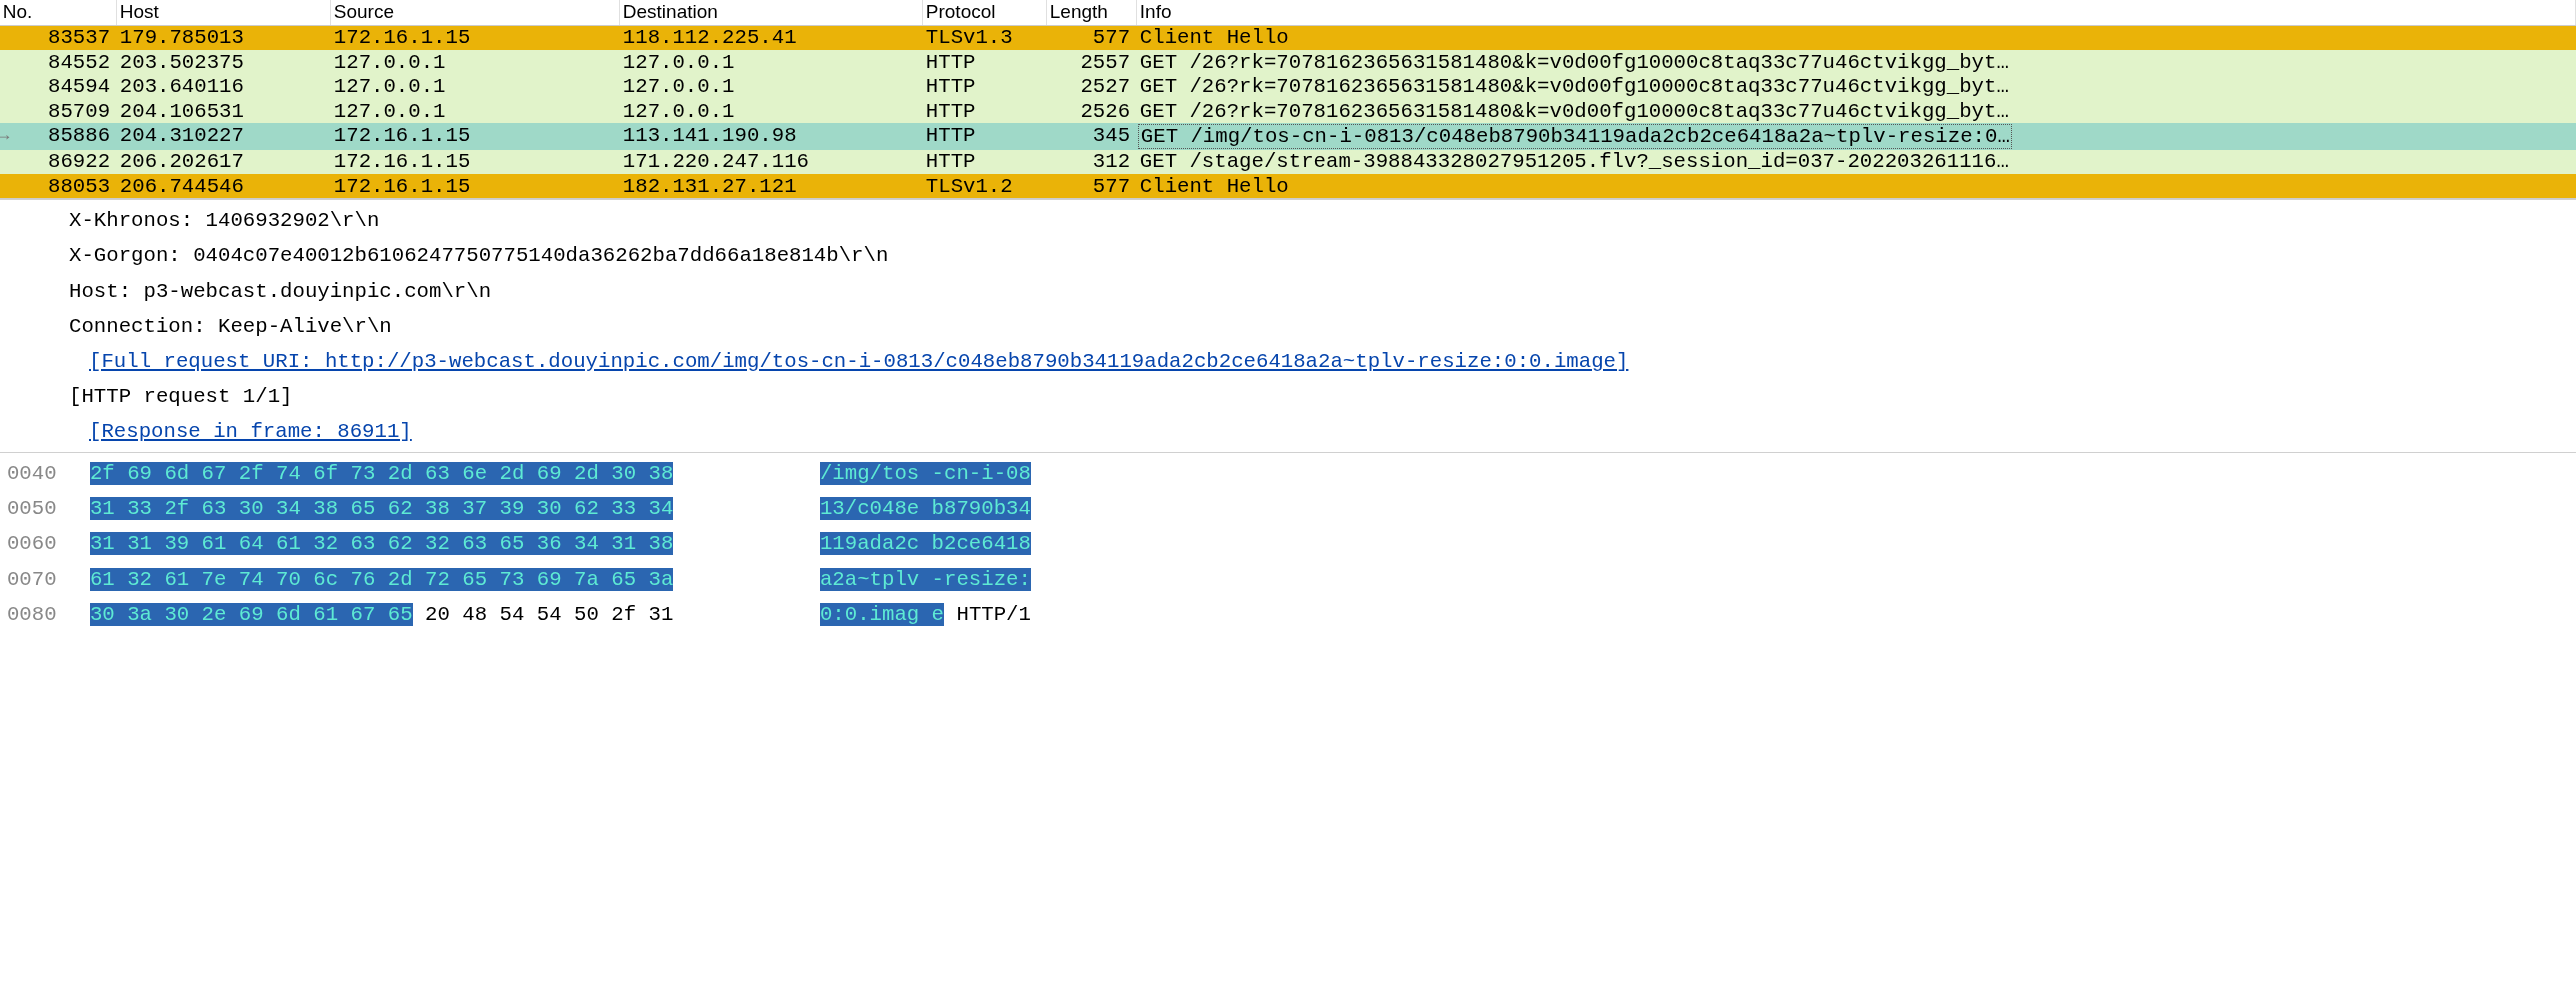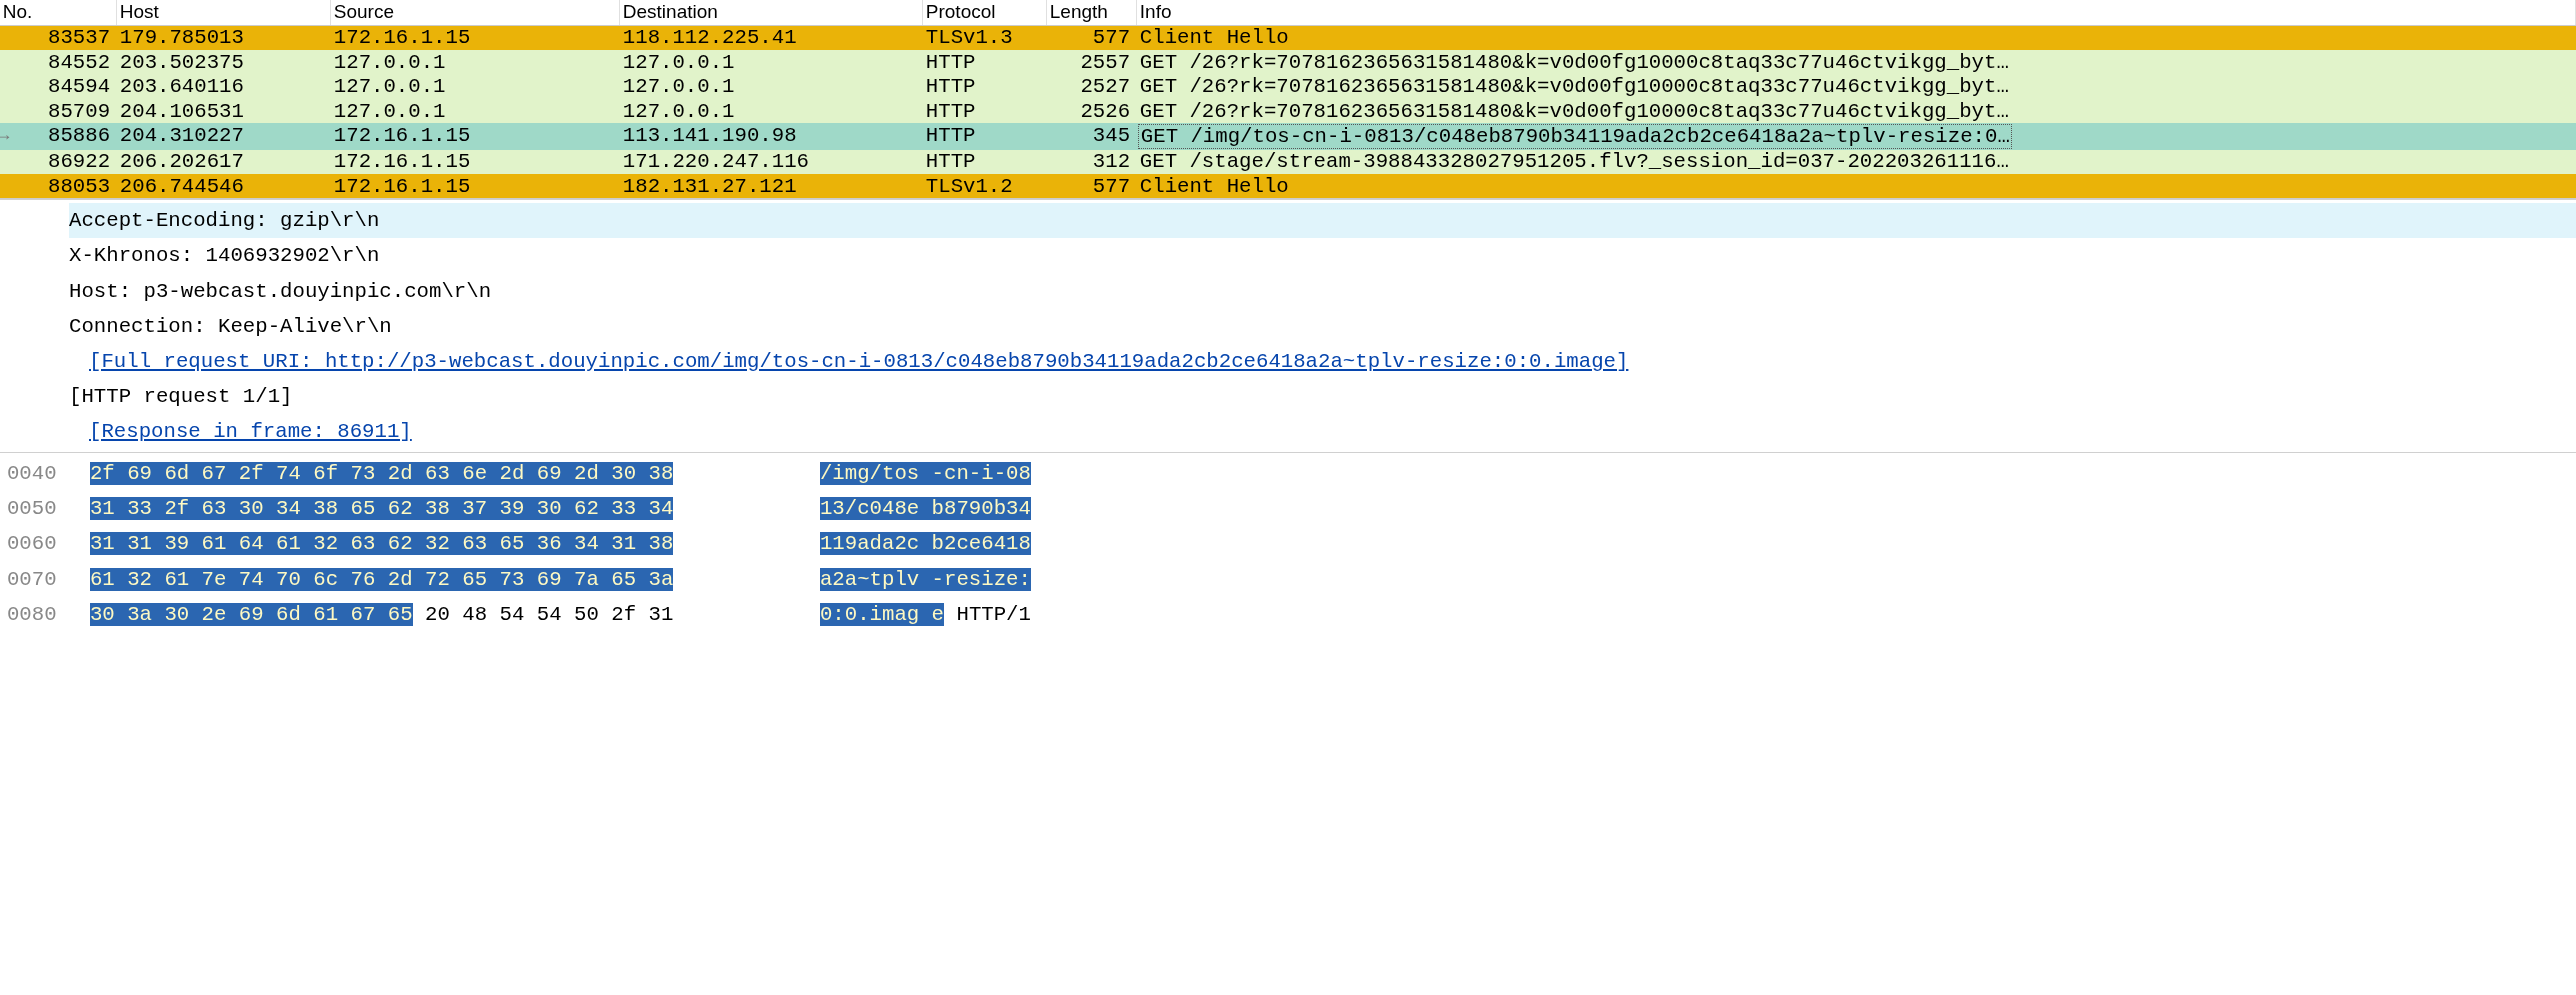--- a/index.html
+++ b/index.html
@@ -70,21 +70,21 @@
 .detail-link { color: #0645ad; text-decoration: underline; margin-left: 20px; }
 
 .hex-pane {
   padding: 2.8px 6.9px;
   line-height: 1.7;
 }
 .hex-row { display: flex; gap: 0; }
 .hex-offset { width: 83px; color: #888; }
 .hex-bytes { width: 730px; }
 .hex-ascii { }
-.hex-sel { background: #2b66b1; color: #fef9c3; }
+.hex-sel { background: #2b66b1; color: #5eead4; }
 .hex-normal { color: #000; }
 </style>
 </head>
 <body>
 
 <div class="packet-list">
   <div class="packet-header">
     <div class="col col-no" style="text-align:left">No.</div>
     <div class="col col-time">Host</div>
     <div class="col col-src">Source</div>
@@ -154,22 +154,22 @@
         <div class="col col-src">172.16.1.15</div>
         <div class="col col-dst">182.131.27.121</div>
         <div class="col col-proto">TLSv1.2</div>
         <div class="col col-len">577</div>
         <div class="col col-info">Client Hello</div>
       </div>
     </div>
 </div>
 
 <div class="details-pane">
-  <div class="detail-line detail-highlight">Accept-Encoding: gzip\r\n</div>
   <div class="detail-line">X-Khronos: 1406932902\r\n</div>
+  <div class="detail-line">X-Gorgon: 0404c07e40012b6106247750775140da36262ba7dd66a18e814b\r\n</div>
   <div class="detail-line">Host: p3-webcast.douyinpic.com\r\n</div>
   <div class="detail-line">Connection: Keep-Alive\r\n</div>
   <div class="detail-line"><span class="detail-link">[Full request URI: http://p3-webcast.douyinpic.com/img/tos-cn-i-0813/c048eb8790b34119ada2cb2ce6418a2a~tplv-resize:0:0.image]</span></div>
   <div class="detail-line">[HTTP request 1/1]</div>
   <div class="detail-line"><span class="detail-link">[Response in frame: 86911]</span></div>
 </div>
 
 <div class="hex-pane" id="hex-pane">
     <div class="hex-row">
       <span class="hex-offset">0040</span>

